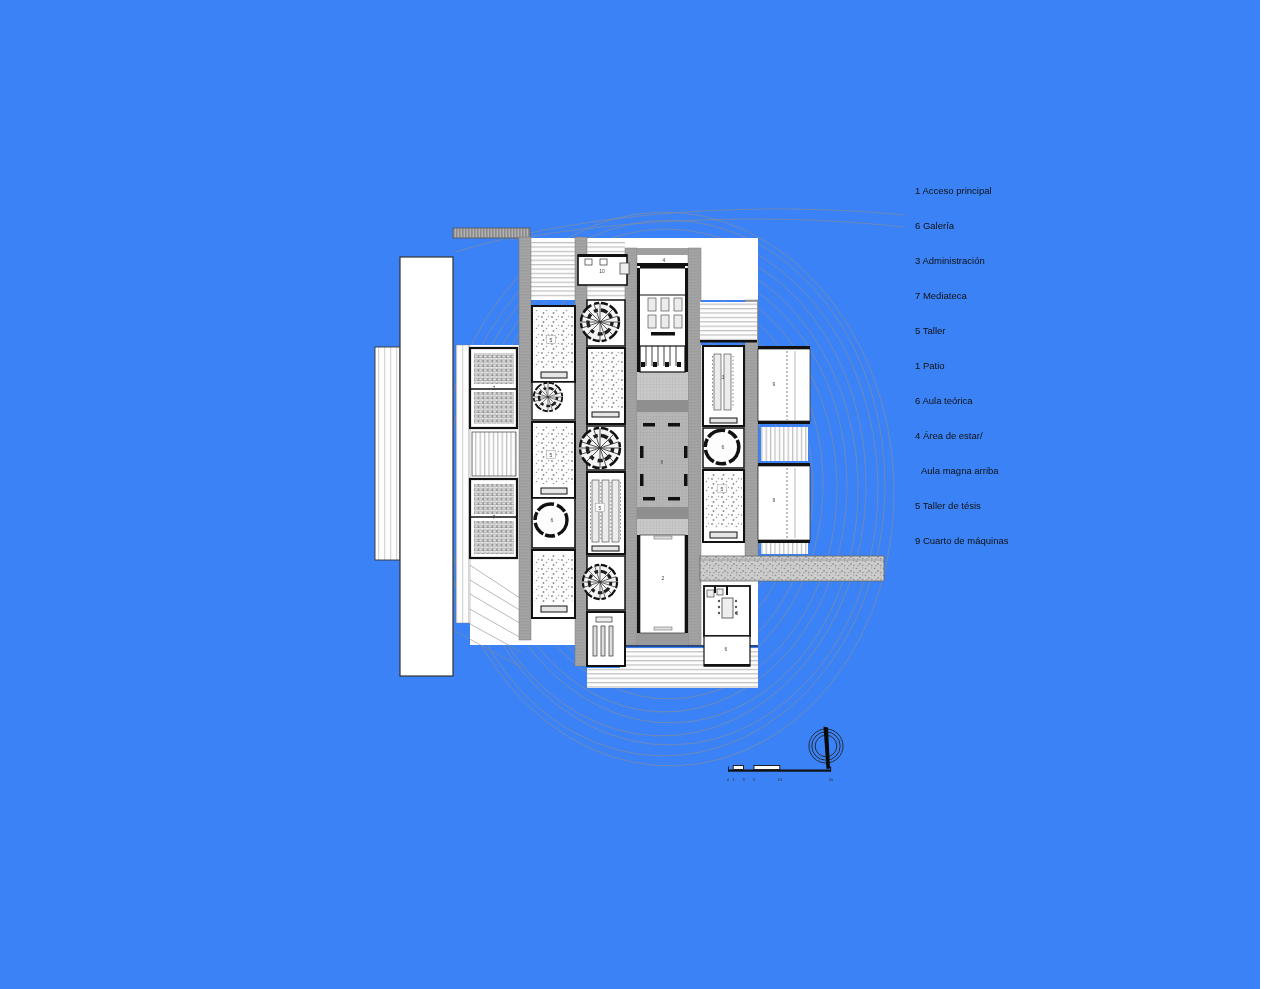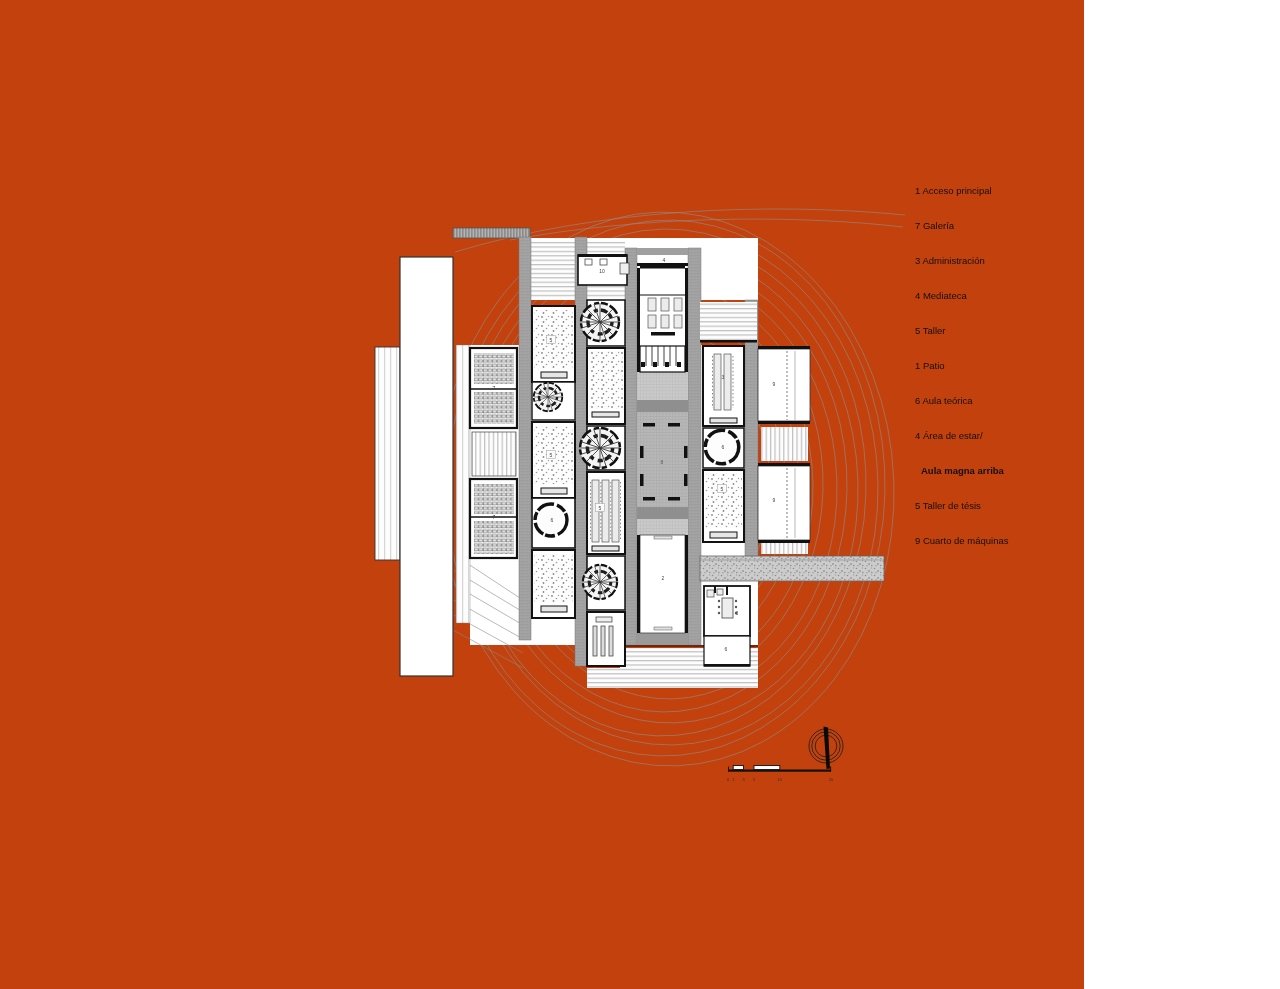--- a/index.html
+++ b/index.html
@@ -1,22 +1,22 @@
 <!DOCTYPE html>
 <html><head>
 <meta charset="utf-8">
 <style>
   html,body{margin:0;padding:0;background:#ffffff;}
-  .canvas{position:relative;width:1084px;height:989px;background:#c2410c;overflow:hidden;
+  .canvas{position:relative;width:1260px;height:989px;background:#3b82f6;overflow:hidden;
           font-family:"Liberation Sans",sans-serif;}
   .plan-svg{position:absolute;left:0;top:0;}
   .legend{position:absolute;left:915px;top:162px;color:#111;
           font-size:9.5px;line-height:11.65px;white-space:pre;}
   .legend div{height:11.65px;}
-  .legend .indent{padding-left:6px;font-weight:bold;}
+  .legend .indent{padding-left:6px;}
   text{font-family:"Liberation Sans",sans-serif;}
 </style>
 </head>
 <body>
 
 <div class="canvas">
 
 <svg class="plan-svg" width="1280" height="989" viewBox="0 0 1280 989">
   <defs>
     <pattern id="pSeats" width="4.6" height="4.6" patternUnits="userSpaceOnUse">
@@ -348,23 +348,23 @@
       <text x="743.5" y="780.8">3</text>
       <text x="754" y="780.8">5</text>
       <text x="779.8" y="780.8">10</text>
       <text x="831" y="780.8">20</text>
     </g>
   </g>
 </svg>
 
 <div class="legend">
   <div>1 Acceso principal</div>
-  <div>7 Galería</div>
+  <div>6 Galería</div>
   <div>3 Administración</div>
-  <div>4 Mediateca</div>
+  <div>7 Mediateca</div>
   <div>5 Taller</div>
   <div>1 Patio</div>
   <div>6 Aula teórica</div>
   <div>4 Área de estar/</div>
   <div class="indent">Aula magna arriba</div>
   <div>5 Taller de tésis</div>
   <div>9 Cuarto de máquinas</div>
 </div>
 
 </div>

